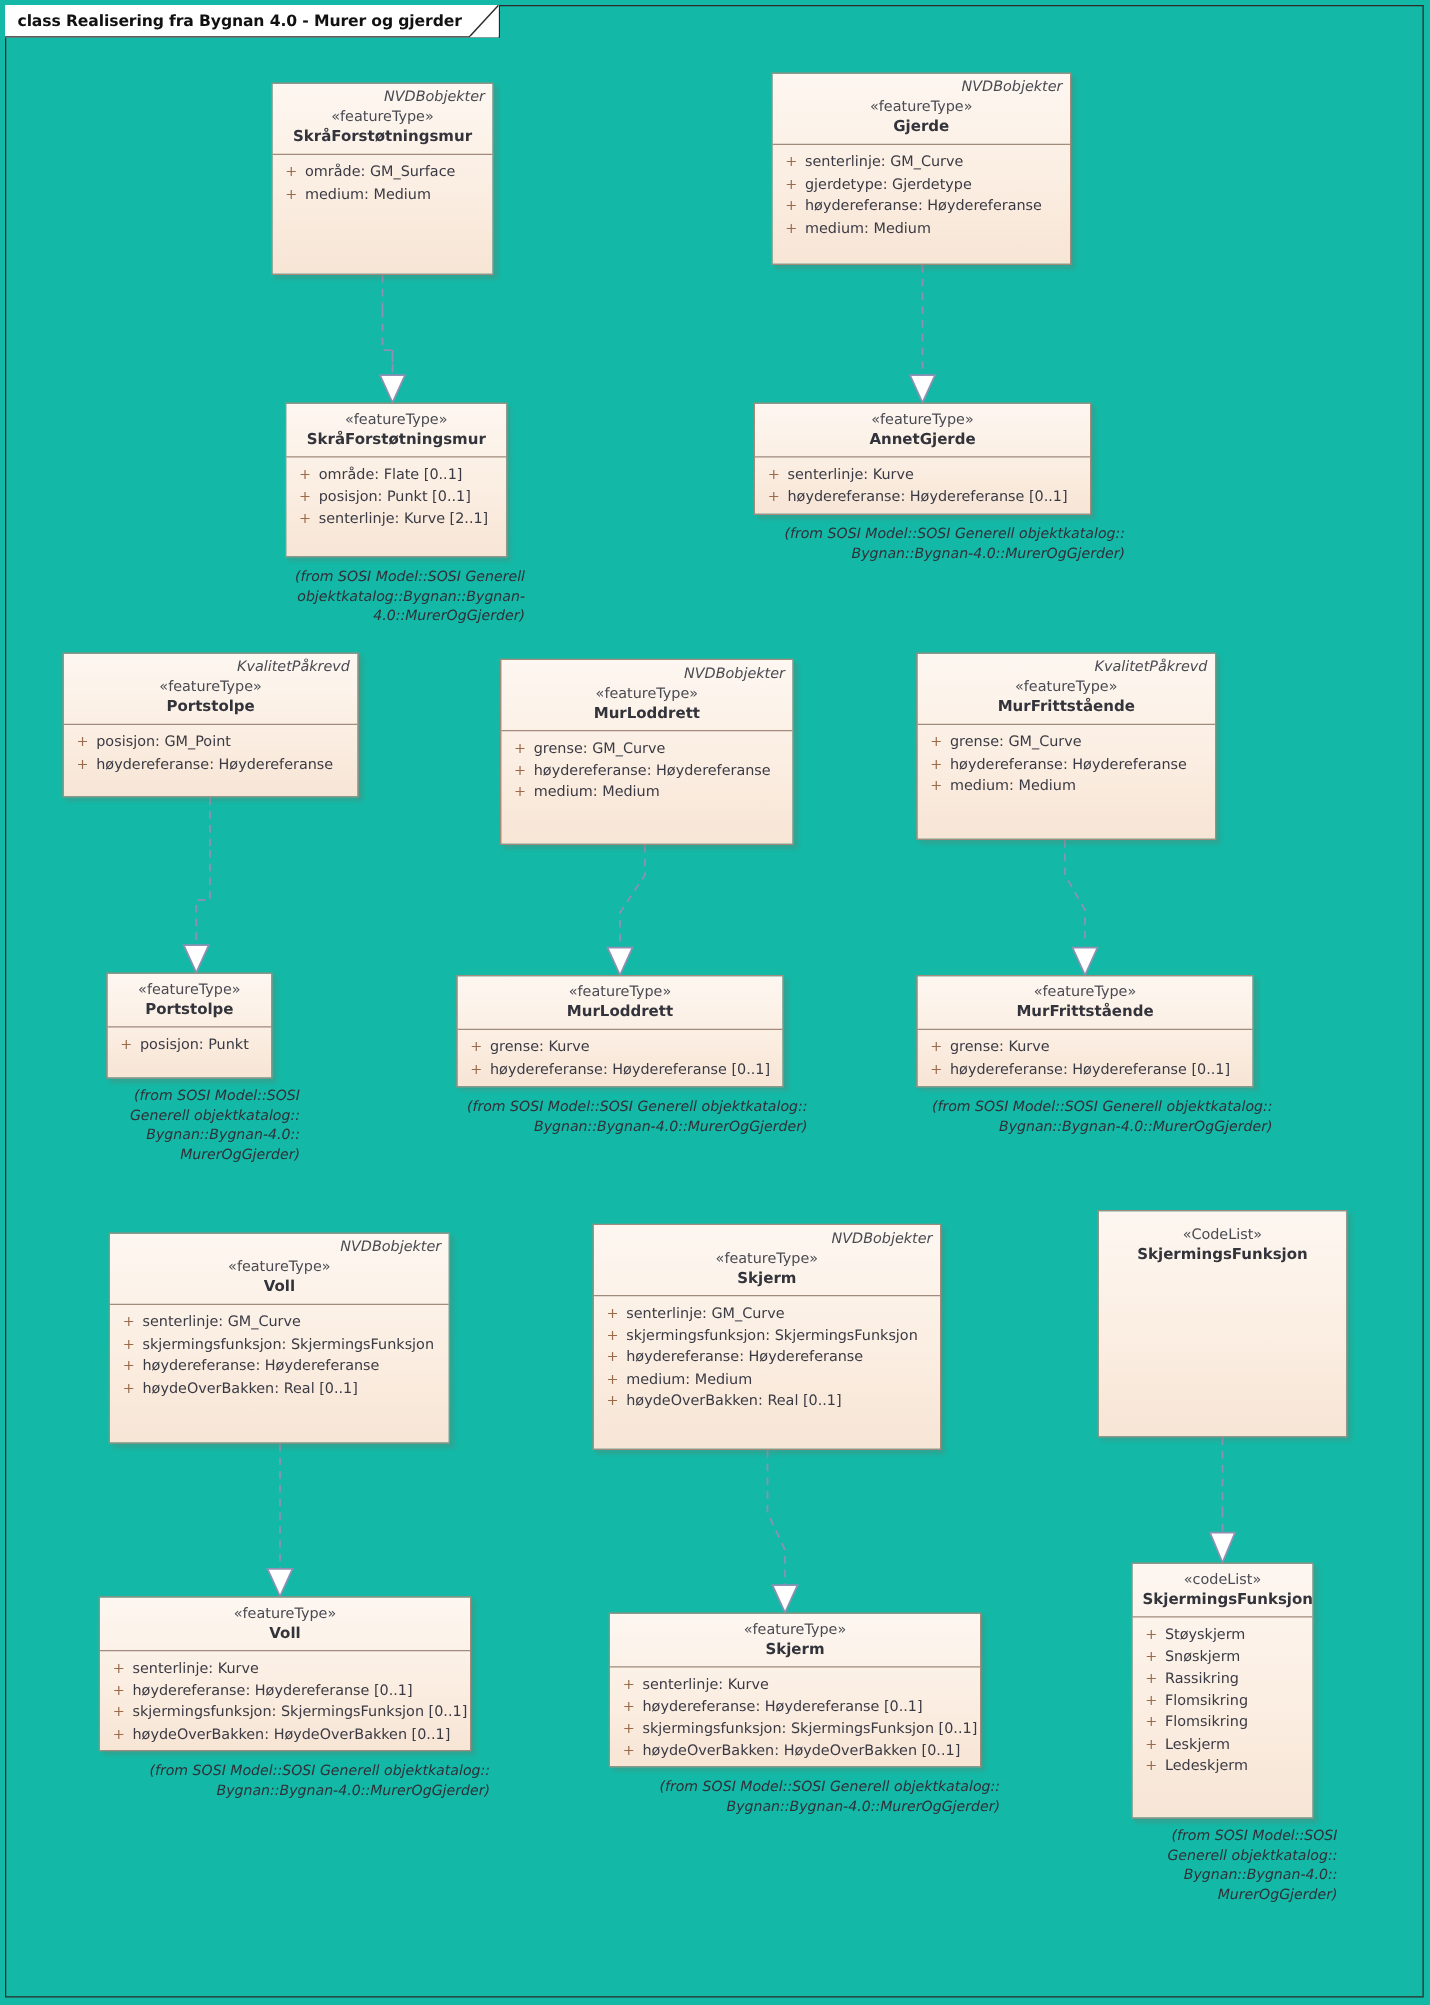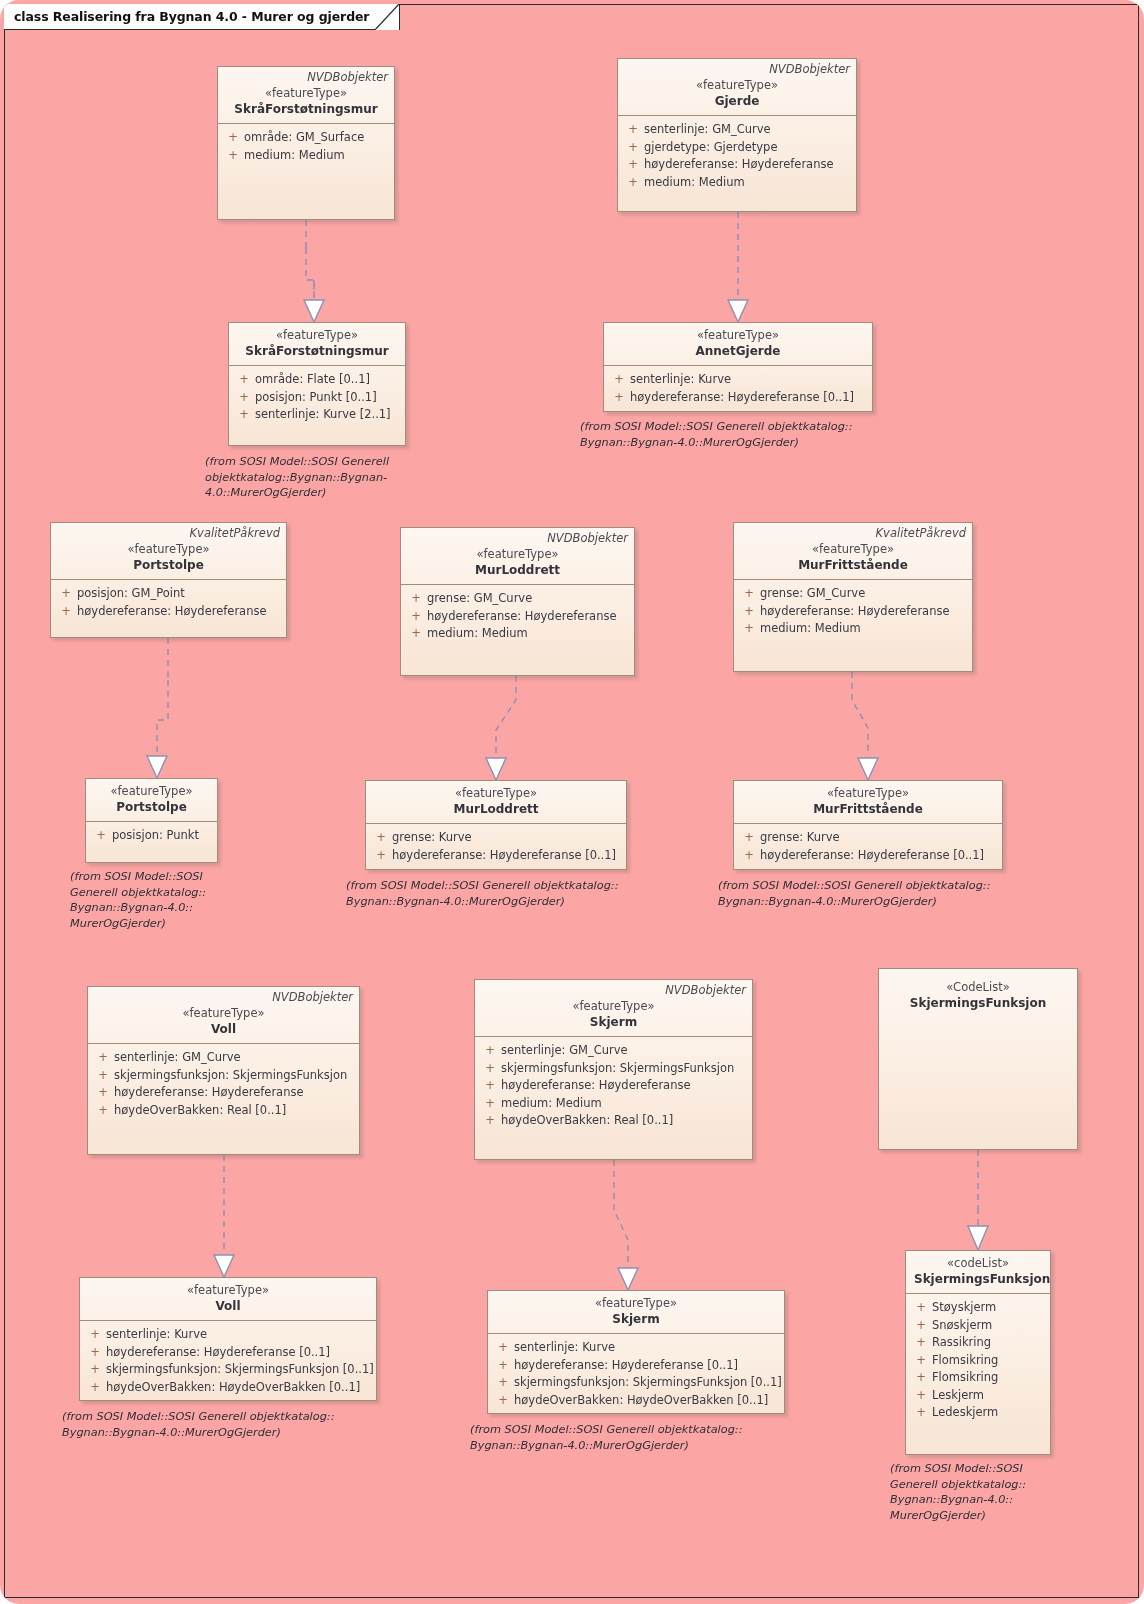--- a/index.html
+++ b/index.html
@@ -8,23 +8,22 @@
     padding: 0;
     background: #ffffff;
   }
   body {
     font-family: "DejaVu Sans", "Liberation Sans", sans-serif;
   }
   #canvas {
     position: relative;
     width: 1144px;
     height: 1604px;
-    background: #fca5a5;
+    background: #14b8a6;
     overflow: hidden;
-    border-radius: 19px;
   }
 
   
   .frame {
     position: absolute;
     left: 4px;
     top: 4px;
     width: 1135px;
     height: 1594px;
     border: 1px solid #2b2b2b;
@@ -120,21 +119,21 @@
   }
   .attr .txt { flex: 1 1 auto; }
 
   
   .fromnote {
     position: absolute;
     font-size: 11.3px;
     font-style: italic;
     color: #2f2f38;
     line-height: 15.5px;
-    text-align: left;
+    text-align: right;
     z-index: 2;
   }
 
   
   .conn {
     position: absolute;
     left: 0;
     top: 0;
     width: 1144px;
     height: 1604px;
@@ -260,21 +259,21 @@
       <div class="attr">
         <span class="vis">+</span>
         <span class="txt">posisjon: Punkt [0..1]</span>
       </div>
       <div class="attr">
         <span class="vis">+</span>
         <span class="txt">senterlinje: Kurve [2..1]</span>
       </div>
     </div>
   </div>
-  <div class="fromnote" style="left:205px; top:454px; width:230px;">
+  <div class="fromnote" style="left:190px; top:454px; width:230px;">
     <div>(from SOSI Model::SOSI Generell</div>
     <div>objektkatalog::Bygnan::Bygnan-</div>
     <div>4.0::MurerOgGjerder)</div>
   </div>
 
   <div class="cls" style="left:603px; top:322px; width:270px; height:90px;">
     <div class="hdr">
       <div class="stereo">«featureType»</div>
       <div class="cname">AnnetGjerde</div>
     </div>

